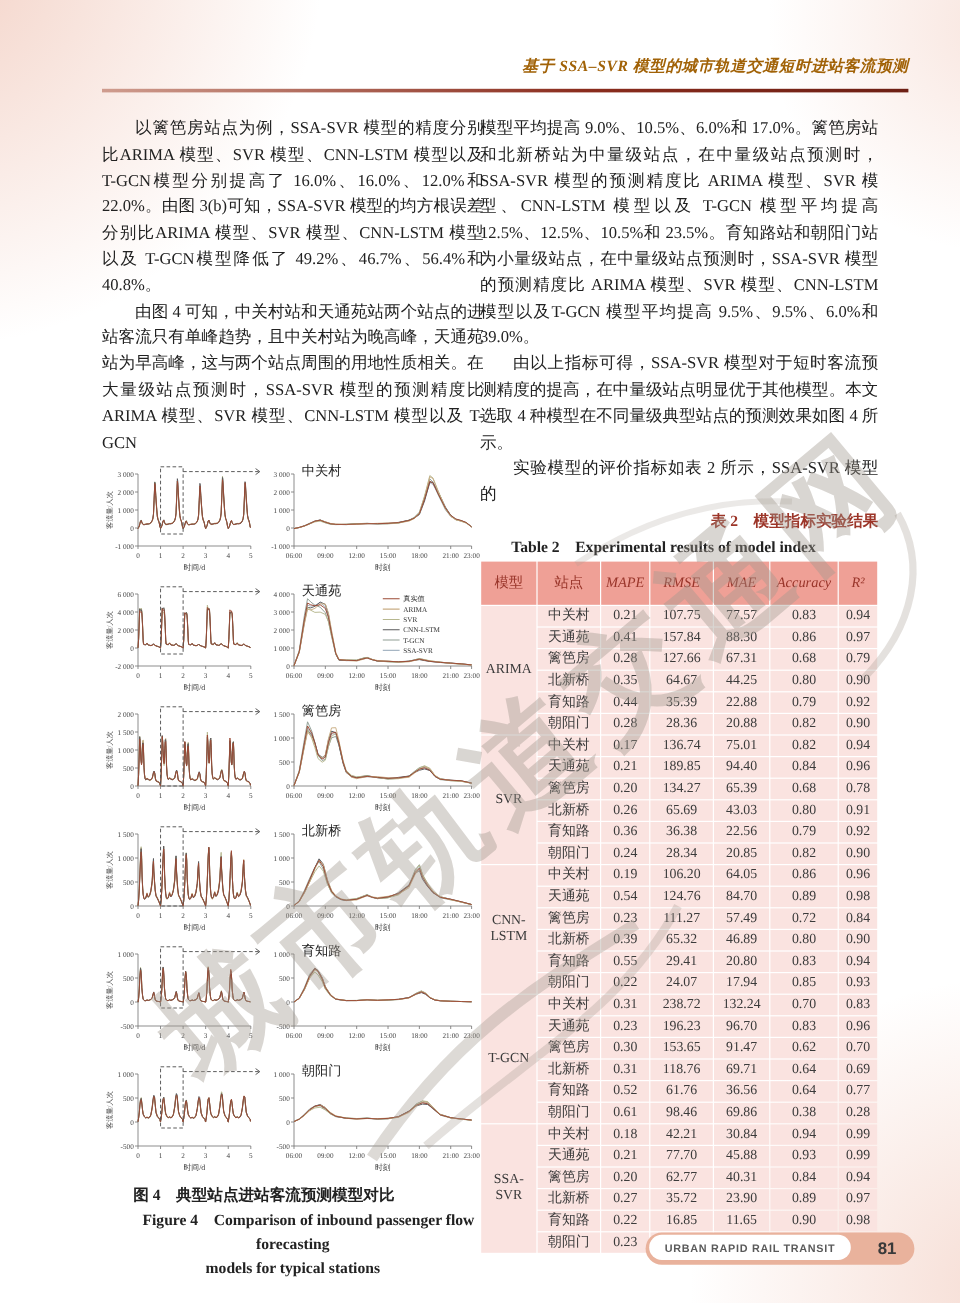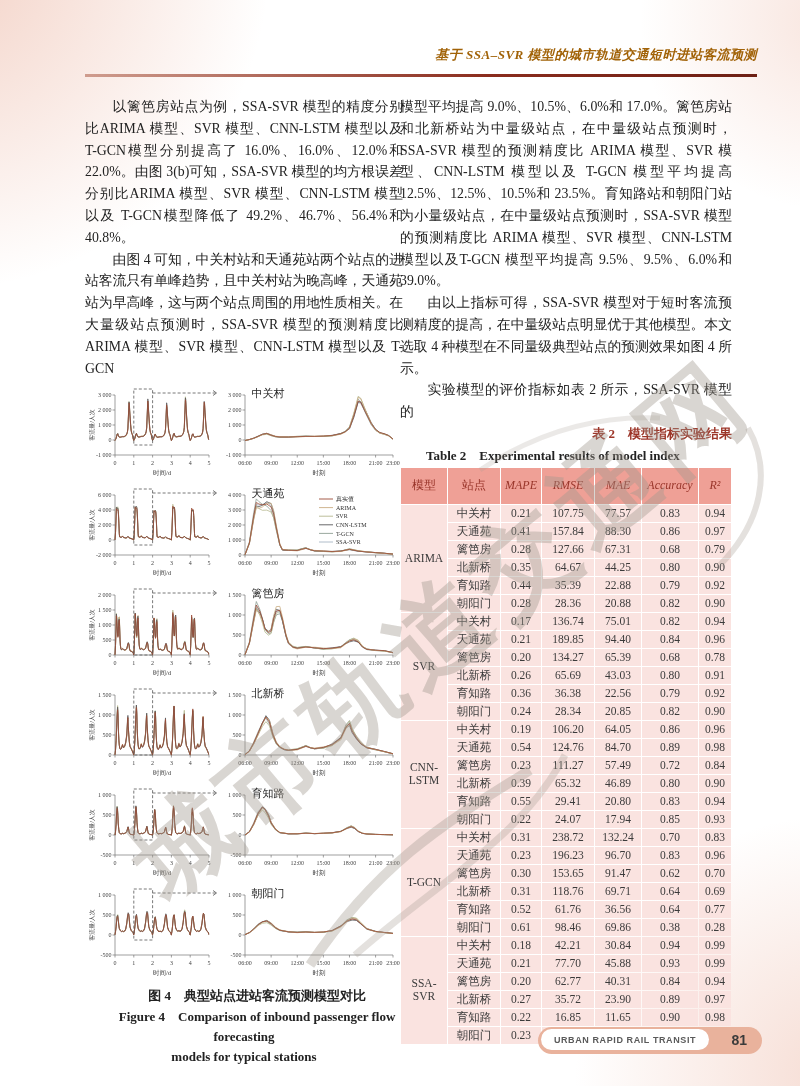--- a/index.html
+++ b/index.html
@@ -19,21 +19,21 @@
   .col p{margin:0;text-indent:2em;}
   .col p.cont{text-indent:0;}
   .col-left{left:85px;width:318px;}
   .col-right{left:400px;width:332px;}
   
   .figure{margin-top:6px;}
   .fig-row{position:relative;display:flex;height:100px;}
   .fig-row svg{display:block;}
   .station-title{position:absolute;left:118px;top:-2px;width:130px;text-align:center;
     font-size:11px;color:#222;}
-  .fig-caption-zh{margin-top:8px;text-align:center;font-weight:bold;font-size:13px;text-indent:0;}
+  .fig-caption-zh{margin-top:8px;text-align:left;font-weight:bold;font-size:13px;text-indent:0;}
   .fig-caption-en{text-align:center;font-weight:bold;font-size:13px;line-height:20px;text-indent:0;}
   
   .tbl-title-zh{margin-top:4px;text-align:right;font-weight:bold;font-size:13px;color:#9c3528;text-indent:0;}
   .tbl-title-en{text-align:left;font-weight:bold;font-size:13px;text-indent:0;margin-bottom:3px;}
   table.results{border-collapse:separate;border-spacing:1px;width:100%;table-layout:fixed;}
   table.results td,table.results th{padding:0 1px;text-align:center;vertical-align:middle;
     font-size:11.5px;line-height:13px;height:17px;overflow:hidden;}
   table.results th{background:#efa096;color:#99352a;font-weight:normal;height:36px;font-size:12px;}
   table.results th.it{font-style:italic;}
   table.results td{background:#fae3e0;color:#3b3b3b;}

